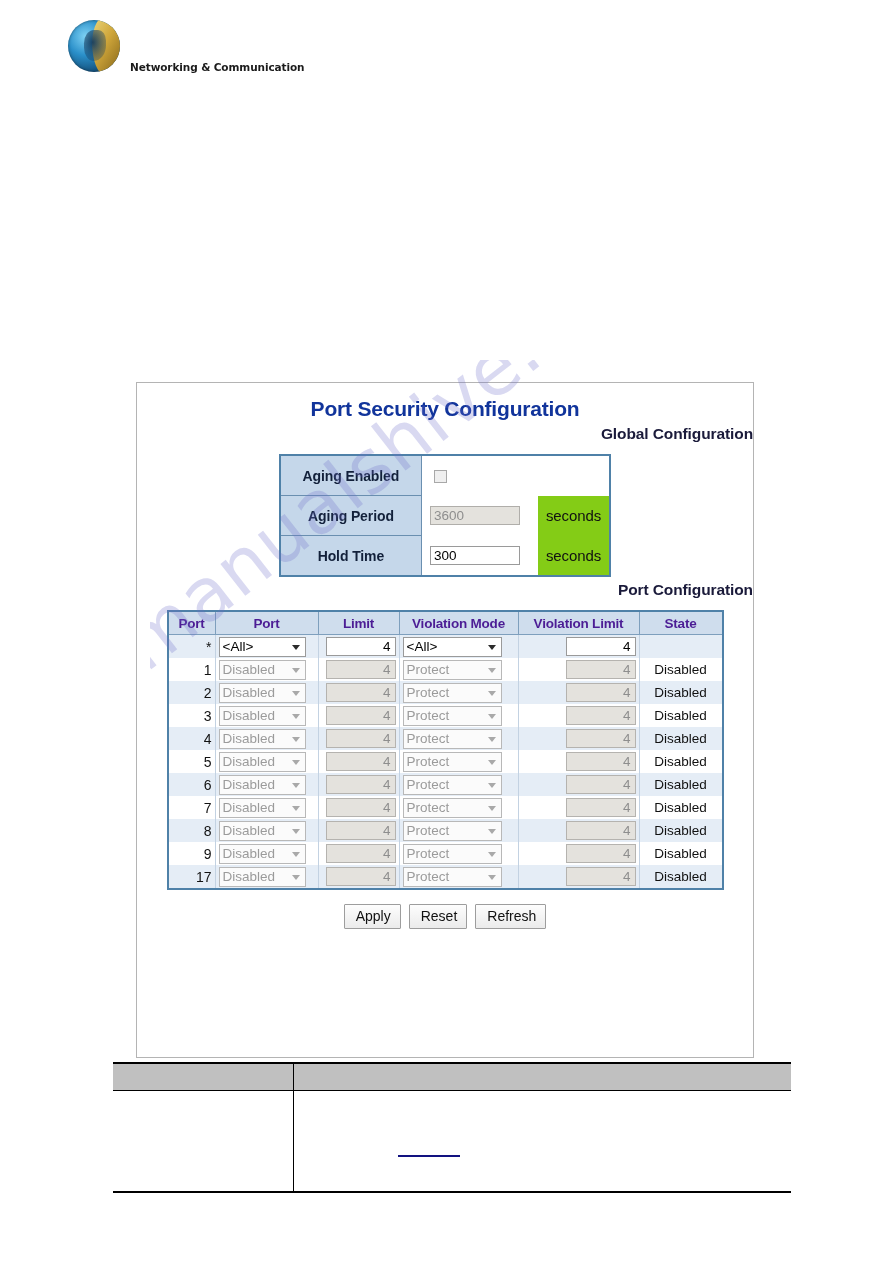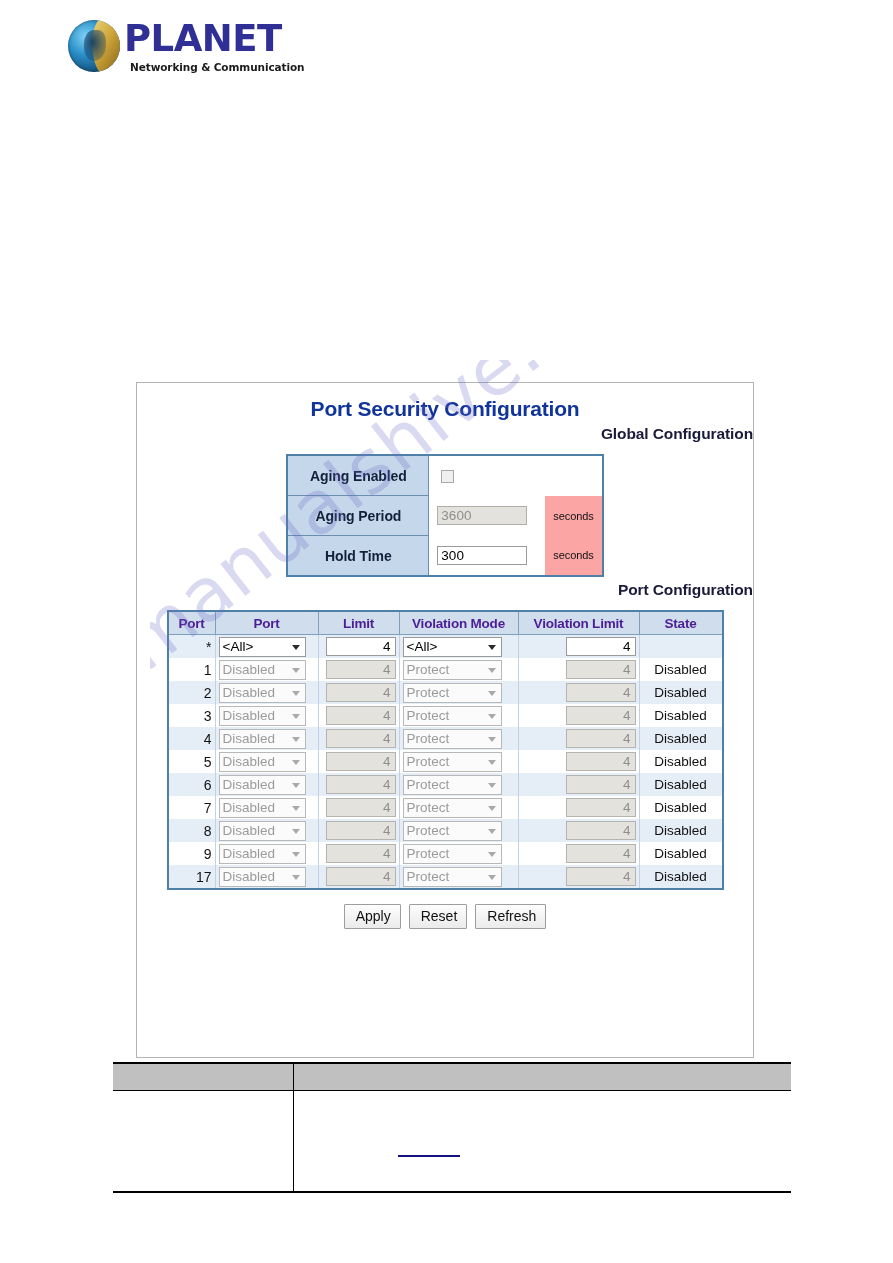--- a/index.html
+++ b/index.html
@@ -161,24 +161,24 @@
     padding: 0 6px;
     letter-spacing: -0.1px;
   }
   td.gconf-field {
     background: #ffffff;
     border-left: 1px solid #6a8fb0;
     padding: 1px 2px 1px 2px;
     width: 100px;
   }
   td.gconf-unit {
-    background: #fca5a5;
+    background: #84cc16;
     padding-left: 6px;
     padding-right: 8px;
-    font-size: 11px;
+    font-size: 15px;
     color: #111111;
     letter-spacing: -0.1px;
   }
   input.num {
     box-sizing: border-box;
     width: 90px;
     height: 19px;
     font-family: "Liberation Sans", sans-serif;
     font-size: 13.5px;
     padding: 0 3px;
@@ -367,21 +367,20 @@
     text-decoration: none;
     width: 62px;
     height: 14px;
   }
 </style>
 </head>
 <body>
 
 <div id="logo-header">
   <div id="logo-globe"></div>
-  <div id="logo-wordmark">PLANET</div>
   <div id="logo-tagline">Networking &amp; Communication</div>
 </div>
 
 <div id="ui-panel">
 
   <div id="panel-title">Port Security Configuration</div>
 
   <div class="section-heading">Global Configuration</div>
 
   <div id="global-config-wrap">

